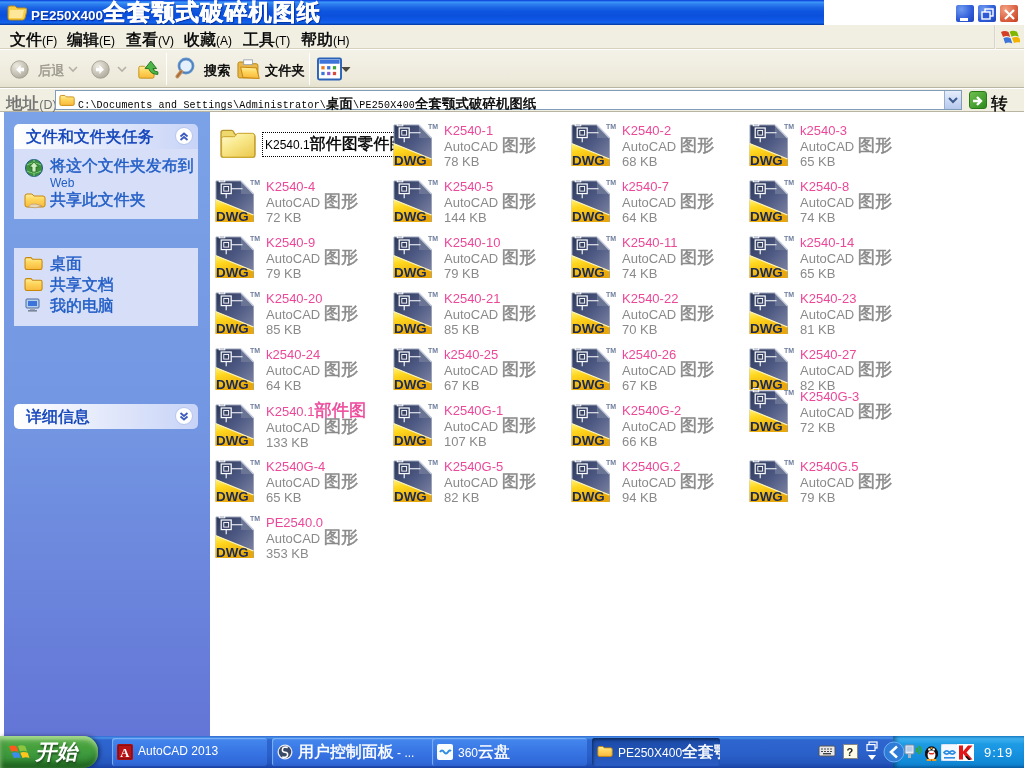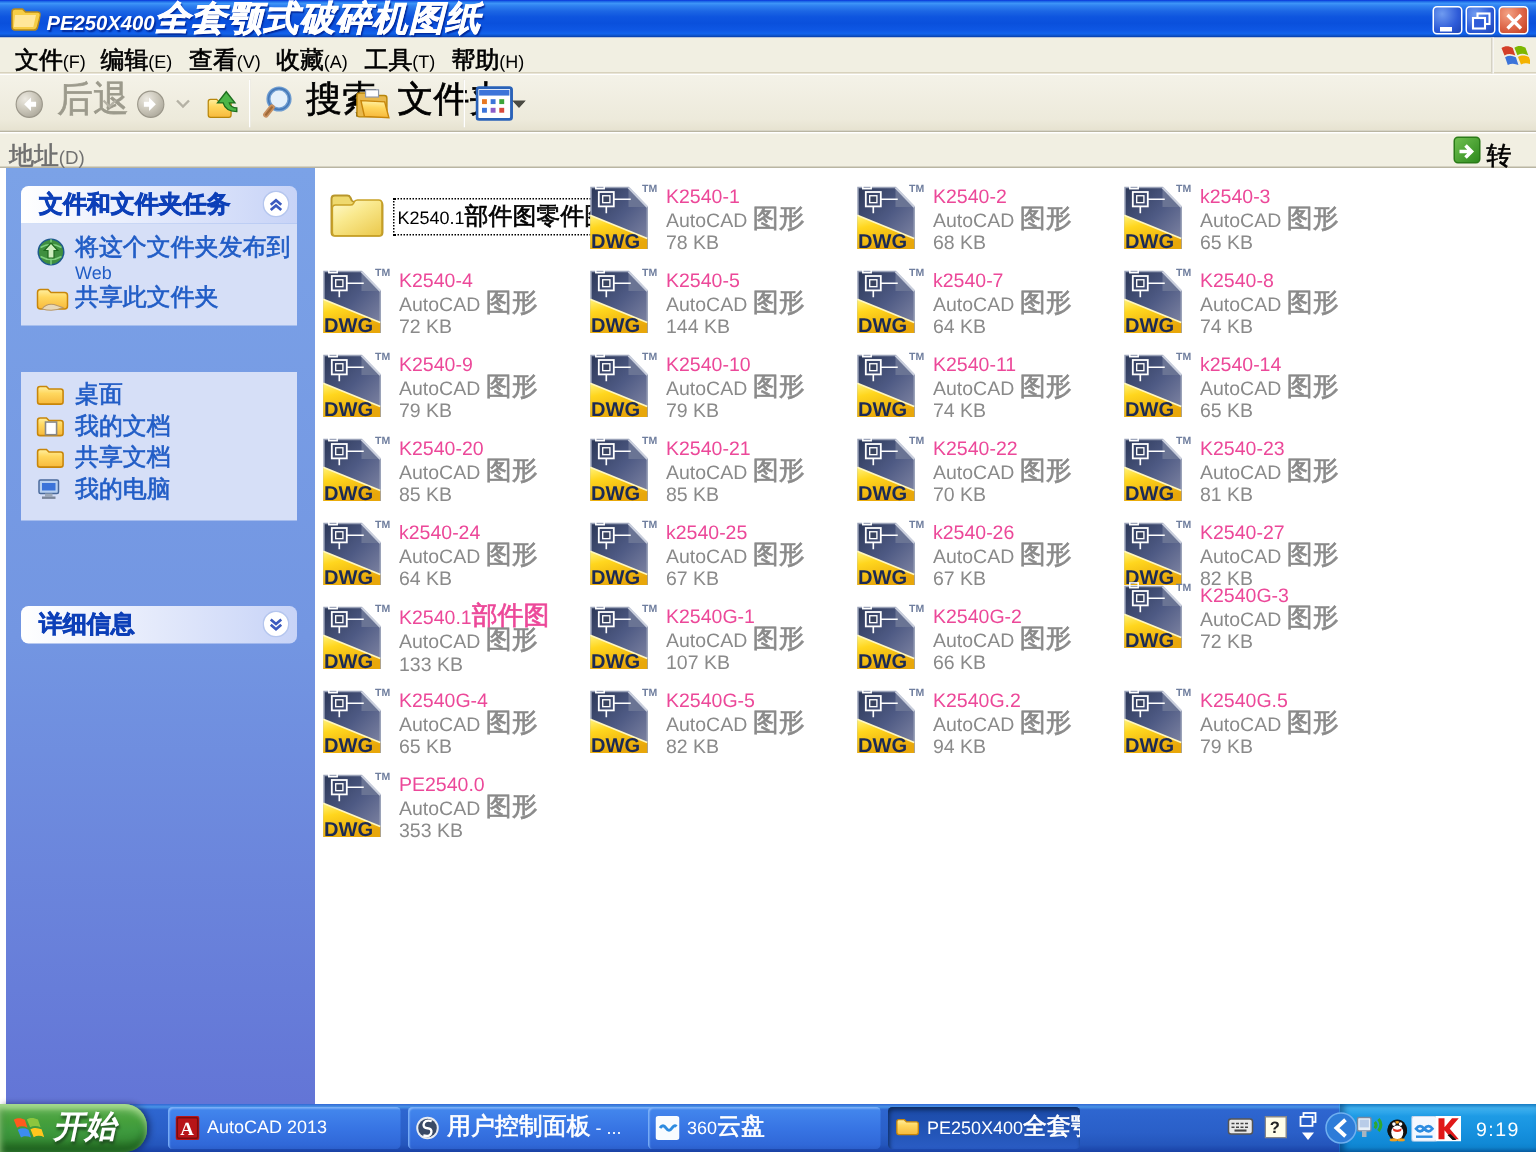--- a/index.html
+++ b/index.html
@@ -1,51 +1,51 @@
 <!DOCTYPE html>
 <html><head><meta charset="utf-8">
 <style>
 *{margin:0;padding:0;box-sizing:border-box}
 html,body{width:1024px;height:768px;overflow:hidden;font-family:"Liberation Sans",sans-serif;}
 #scr{position:absolute;top:0;left:0;width:1024px;height:768px;background:#fff}
 .cj{font-size:133%;font-family:"Liberation Sans",sans-serif;-webkit-text-stroke:0.45px currentColor}
 
-#titlebar{position:absolute;left:0;top:0;width:1024px;height:25px;
- background:linear-gradient(180deg,#0831D9 0%,#1E6BE8 4%,#3E95F8 9%,#2E80F0 16%,#1C66E4 30%,#0E55DF 45%,#0A50DC 62%,#0E57E4 80%,#1263EC 90%,#0C4FC2 96%,#00309C 100%);font-style:italic;}
+#titlebar{position:absolute;left:0;top:0;width:824px;height:25px;
+ background:linear-gradient(180deg,#0831D9 0%,#1E6BE8 4%,#3E95F8 9%,#2E80F0 16%,#1C66E4 30%,#0E55DF 45%,#0A50DC 62%,#0E57E4 80%,#1263EC 90%,#0C4FC2 96%,#00309C 100%);}
 #titlebar .ticon{position:absolute;left:7px;top:3px}
 #titlebar .ttext{position:absolute;left:31px;top:3px;font-weight:bold;font-size:13.5px;line-height:19px;color:#fff;text-shadow:1px 1px 1px #00289A;white-space:nowrap}
 #titlebar .ttext .cj{font-size:172%;letter-spacing:1px}
 .wbtn{position:absolute;top:4px;width:20px;height:19px;border-radius:3px;border:1px solid #fff}
 #btn-min{left:955px;background:radial-gradient(circle at 30% 25%,#6F9BF0,#2E5BD8 60%,#1E44B4)}
 #btn-max{left:977px;background:radial-gradient(circle at 30% 25%,#6F9BF0,#2E5BD8 60%,#1E44B4)}
 #btn-close{left:999px;background:radial-gradient(circle at 30% 25%,#F3A284,#DD6547 55%,#C23D1D)}
 .wbtn svg{position:absolute;left:0;top:0}
 
 #menubar{position:absolute;left:0;top:25px;width:1024px;height:24px;background:#F1EFE2;border-bottom:1px solid #D8D2BD;font-size:12px;color:#000}
 #menubar .mi{position:absolute;top:5px;white-space:nowrap}
 #winlogo{position:absolute;right:4px;top:2px;width:20px;height:20px}
 #menubar .mlsep{position:absolute;right:28px;top:0;width:2px;height:24px;background:linear-gradient(90deg,#CDC9B8,#fff)}
 
 #toolbar{position:absolute;left:0;top:50px;width:1024px;height:38px;background:linear-gradient(180deg,#F4F2E8,#EDEADB 80%,#E6E2D0);border-bottom:1px solid #B9B5A2}
 .tsep{position:absolute;top:3px;width:1px;height:32px;background:#C9C5B2;border-right:1px solid #fff}
-.tbtxt{position:absolute;top:0;font-size:18px;color:#000;white-space:nowrap}
+.tbtxt{position:absolute;top:12px;font-size:10px;color:#000;white-space:nowrap}
 .gray{color:#9C9A8C}
 
 #addrbar{position:absolute;left:0;top:89px;width:1024px;height:23px;background:#F1EFE2;border-bottom:1px solid #B9B5A2}
 #addrbar .albl{position:absolute;left:6px;top:4px;font-size:12.5px;color:#707070}
 #addrfield{position:absolute;left:55px;top:1px;width:907px;height:20px;background:#fff;border:1px solid #7F9DB9}
 #addrfield .path{position:absolute;left:22px;top:3.5px;font-family:"Liberation Mono",monospace;font-size:10px;letter-spacing:0.2px;white-space:nowrap;color:#000}
 #addrdrop{position:absolute;right:0;top:0;width:17px;height:18px;background:linear-gradient(180deg,#E6EDFB,#B6C8EE);border-left:1px solid #98AECE}
 #gobtn{position:absolute;left:969px;top:2px;width:18px;height:18px;border-radius:3px;background:linear-gradient(135deg,#6FBF4F,#2E8A1E);border:1px solid #2A7A18}
 #golbl{position:absolute;left:991px;top:4px;font-size:12.5px;color:#000}
 
 #content{position:absolute;left:0;top:112px;width:1024px;height:624px;background:#fff}
 #sidebar{position:absolute;left:4px;top:0;width:206px;height:624px;background:linear-gradient(180deg,#7BA2E7 0%,#7396E2 50%,#6375D6 100%)}
 .panel{position:absolute;left:10px;width:184px;border-radius:0}
-.phead{position:relative;height:25px;border-radius:5px 5px 0 0;background:linear-gradient(90deg,#FFFFFF,#C7D3F7);font-weight:bold;font-size:12px;color:#0C3FB8;line-height:25px;padding-left:12px}
+.phead{position:relative;height:25px;border-radius:5px 5px 0 0;background:linear-gradient(90deg,#FFFFFF,#C7D3F7);font-weight:normal;font-size:12px;color:#0C3FB8;line-height:25px;padding-left:12px}
 .phead .chev{position:absolute;right:5px;top:3px}
 .pbody{background:#D6DFF7;padding:9px 0 8px 0}
 .pitem{position:relative;font-size:12px;color:#215DC6;padding:0 4px 0 36px;line-height:15.5px;margin-bottom:1px}
 .pitem svg{position:absolute;left:10px;top:0px}
 .p2 .pitem{height:20px;line-height:17px}
 .p2 .pbody{padding-top:7px}
 
 #files{position:absolute;left:210px;top:0;width:814px;height:624px;background:#fff}
 .fitem{position:absolute;width:176px;height:50px}
 .fitem .ic{position:absolute;left:0;top:0}
@@ -209,20 +209,29 @@
         <rect x="16.5" y="15.5" width="3.4" height="3.4" fill="#D84A3C"></rect>
     </svg>
     <svg style="position:absolute;left:341px;top:16px" width="10" height="8">
         <path d="M1,1.5 l4,4 4,-4" fill="#4A4A42" stroke="none"></path>
         <path d="M0.5,1 h9 l-4.5,5 z" fill="#4A4A42"></path>
       </svg>
   </div>
 
   <div id="addrbar">
     <span class="albl"><span class="cj">地址</span>(D)</span>
+    <div id="addrfield">
+      <svg style="position:absolute;left:3px;top:2px" width="16" height="14" viewBox="0 0 18 15">
+        <path d="M1,4 q0,-1.6 1.6,-1.6 h4 l1.6,1.6 h7.4 q1.5,0 1.5,1.5 v6.5 q0,1.6 -1.6,1.6 H2.6 q-1.6,0 -1.6,-1.6 z" fill="url(#gFold)" stroke="#C8860A" stroke-width="1"></path>
+      </svg>
+      <span class="path">C:\Documents and Settings\Administrator\<span class="cj">桌面</span>\PE250X400<span class="cj">全套颚式破碎机图纸</span></span>
+      <div id="addrdrop"><svg width="16" height="17">
+            <path d="M4,7 l4,4 4,-4" fill="none" stroke="#3A5A8C" stroke-width="2"></path>
+          </svg></div>
+    </div>
     <div id="gobtn"><svg width="16" height="16" style="margin:1px">
           <path d="M2,8 h7 M6,4 l4,4 -4,4" fill="none" stroke="#fff" stroke-width="2.4"></path>
         </svg></div>
     <span id="golbl"><span class="cj">转到</span></span>
   </div>
 
   <div id="content">
     <div id="sidebar">
       <div class="panel" style="top:12px">
         <div class="phead"><span class="cj">文件和文件夹任务</span>
@@ -241,24 +250,20 @@
                 <path d="M1,4 q0,-2 2,-2 h5 l2,2 h9 q2,0 2,2 v7 q0,2 -2,2 H3 q-2,0 -2,-2 z" fill="url(#gFold)" stroke="#C8860A"></path>
                 <path d="M4,15 q3,-4 8,-3 l6,2 q-6,3 -14,1 z" fill="#E8D8B8" stroke="#B89868" stroke-width=".7"></path>
               </svg><span class="cj">共享此文件夹</span></div>
         </div>
       </div>
       <div class="panel p2" style="top:136px">
         <div class="pbody">
           <div class="pitem"><svg width="19" height="16" viewBox="0 0 18 15">
                 <use href="#folder-sm"></use>
               </svg><span class="cj">桌面</span></div>
-          <div class="pitem"><svg width="19" height="16" viewBox="0 0 18 15">
-                <use href="#folder-sm"></use>
-                <rect x="6" y="5" width="7" height="8" fill="#fff" stroke="#888"></rect>
-              </svg><span class="cj">我的文档</span></div>
           <div class="pitem"><svg width="19" height="16" viewBox="0 0 18 15">
                 <use href="#folder-sm"></use>
               </svg><span class="cj">共享文档</span></div>
           <div class="pitem"><svg width="19" height="16" viewBox="0 0 19 16">
                 <rect x="2" y="2" width="13" height="9" rx="1" fill="#B8D0F0" stroke="#4A6A9C"></rect>
                 <rect x="4" y="4" width="9" height="5" fill="#3C74D9"></rect>
                 <rect x="6" y="11" width="5" height="2" fill="#9CA8B8"></rect>
                 <rect x="4" y="13" width="9" height="1.6" fill="#7A869A"></rect>
               </svg><span class="cj">我的电脑</span></div>
         </div>

